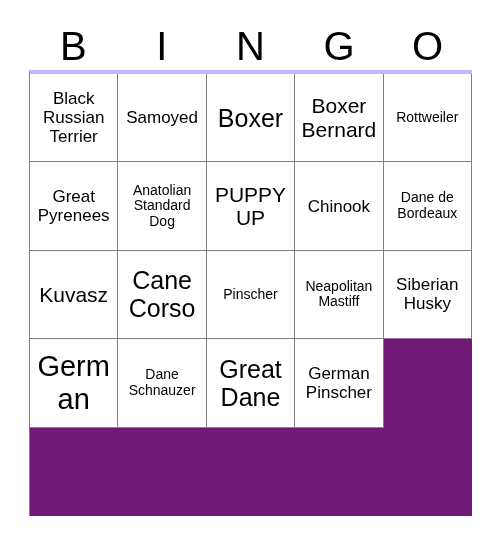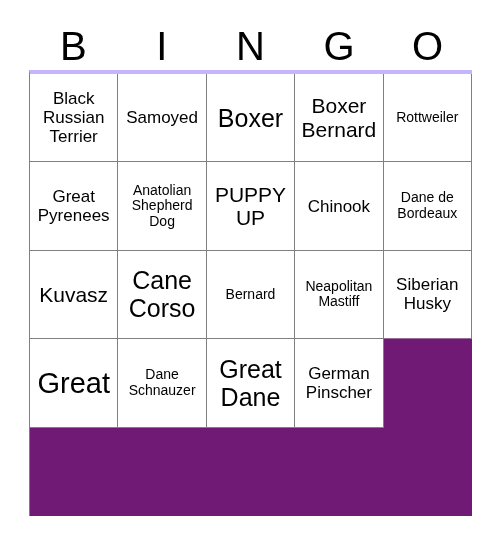--- a/index.html
+++ b/index.html
@@ -115,48 +115,48 @@
       <div class="cell">
         <span class="cell-text fs-l">Boxer Bernard</span>
       </div>
       <div class="cell">
         <span class="cell-text fs-s">Rottweiler</span>
       </div>
       <div class="cell">
         <span class="cell-text fs-m">Great Pyrenees</span>
       </div>
       <div class="cell">
-        <span class="cell-text fs-s">Anatolian Shepherd Dog</span>
+        <span class="cell-text fs-s">Anatolian Standard Dog</span>
       </div>
       <div class="cell">
         <span class="cell-text fs-l">PUPPY UP</span>
       </div>
       <div class="cell">
         <span class="cell-text fs-m">Chinook</span>
       </div>
       <div class="cell">
         <span class="cell-text fs-s">Dane de Bordeaux</span>
       </div>
       <div class="cell">
         <span class="cell-text fs-l">Kuvasz</span>
       </div>
       <div class="cell">
         <span class="cell-text fs-xl">Cane Corso</span>
       </div>
       <div class="cell">
-        <span class="cell-text fs-s">Bernard</span>
+        <span class="cell-text fs-s">Pinscher</span>
       </div>
       <div class="cell">
         <span class="cell-text fs-s">Neapolitan Mastiff</span>
       </div>
       <div class="cell">
         <span class="cell-text fs-m">Siberian Husky</span>
       </div>
       <div class="cell">
-        <span class="cell-text fs-xxl">Great</span>
+        <span class="cell-text fs-xxl">German</span>
       </div>
       <div class="cell">
         <span class="cell-text fs-s">Dane Schnauzer</span>
       </div>
       <div class="cell">
         <span class="cell-text fs-xl">Great Dane</span>
       </div>
       <div class="cell">
         <span class="cell-text fs-m">German Pinscher</span>
       </div>

